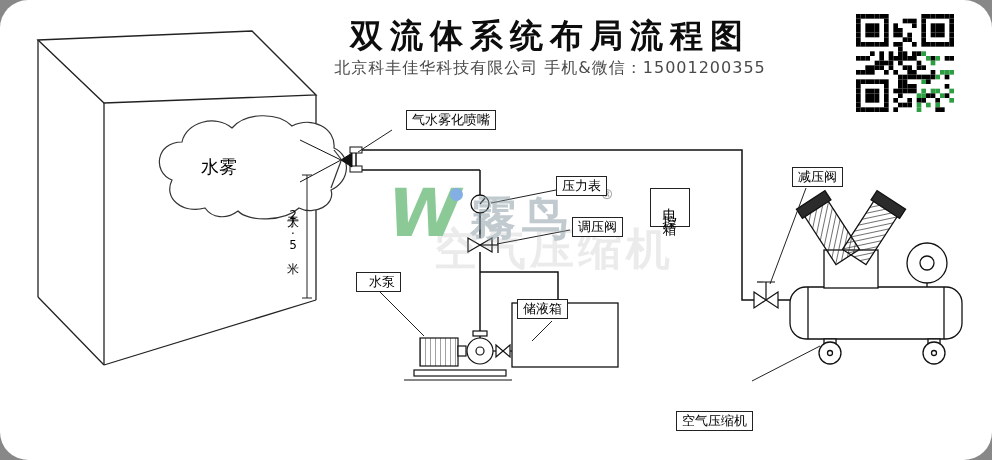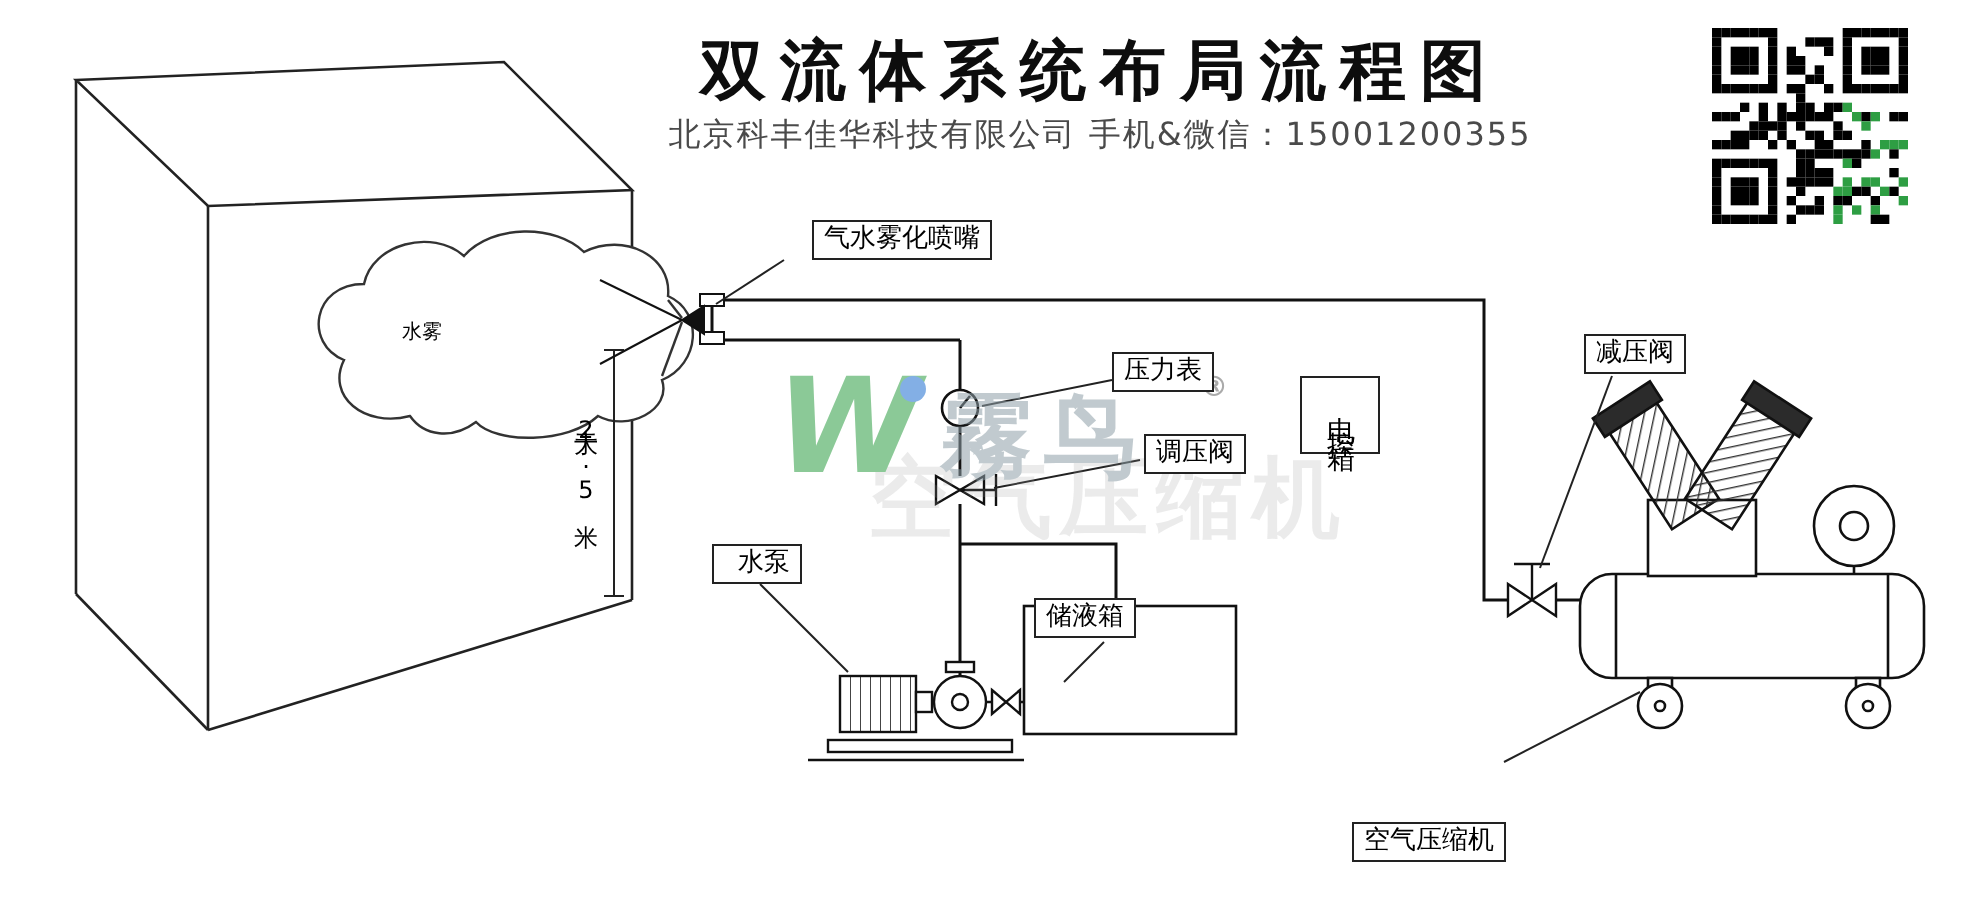--- a/index.html
+++ b/index.html
@@ -1,19 +1,19 @@
 <!DOCTYPE html>
 <html style="--green: #2e9e43; --blue: #1f6fd0;"><head>
 <meta charset="utf-8">
 <style>
   html,body{margin:0;padding:0;background:#888;}
   .stage{
     position:relative;width:992px;height:460px;background:#ffffff;
     font-family:"DejaVu Sans","Liberation Sans",sans-serif;
-    overflow:hidden;color:#111;
+    overflow:hidden;color:#111;border-radius:28px;
   }
   svg.linework{position:absolute;left:0;top:0;}
   .title{
     position:absolute;left:550px;top:36px;transform:translate(-50%,-50%);
     font-size:33px;font-weight:bold;letter-spacing:7px;white-space:nowrap;color:#0d0d0d;
   }
   .subtitle{
     position:absolute;left:550px;top:68px;transform:translate(-50%,-50%);
     font-size:16px;color:#4a4a4a;white-space:nowrap;letter-spacing:1px;
   }
@@ -413,21 +413,21 @@
       </svg></div>
 
   <div class="watermark">
     <span class="wm-bg">空气压缩机</span>
     <span class="wm-w">W</span>
     <span class="wm-dot"></span>
     <span class="wm-brand">霧鸟</span>
     <span class="wm-r">®</span>
   </div>
 
-  <div class="lbl plain" style="left:196px;top:158px;font-size:10px;">水雾</div>
+  <div class="lbl plain" style="left:196px;top:158px;font-size:18px;">水雾</div>
 
   <div class="lbl" style="left:380px;top:110px;margin-left:26px;">气水雾化喷嘴</div>
 
   <div class="lbl" style="left:556px;top:176px;">压力表</div>
 
   <div class="lbl" style="left:572px;top:217px;">调压阀</div>
 
   <div class="vlabel" style="left:650px;top:188px;">电控箱</div>
 
   <div class="dim" style="left:284px;top:206px;">大于2.5米</div>

